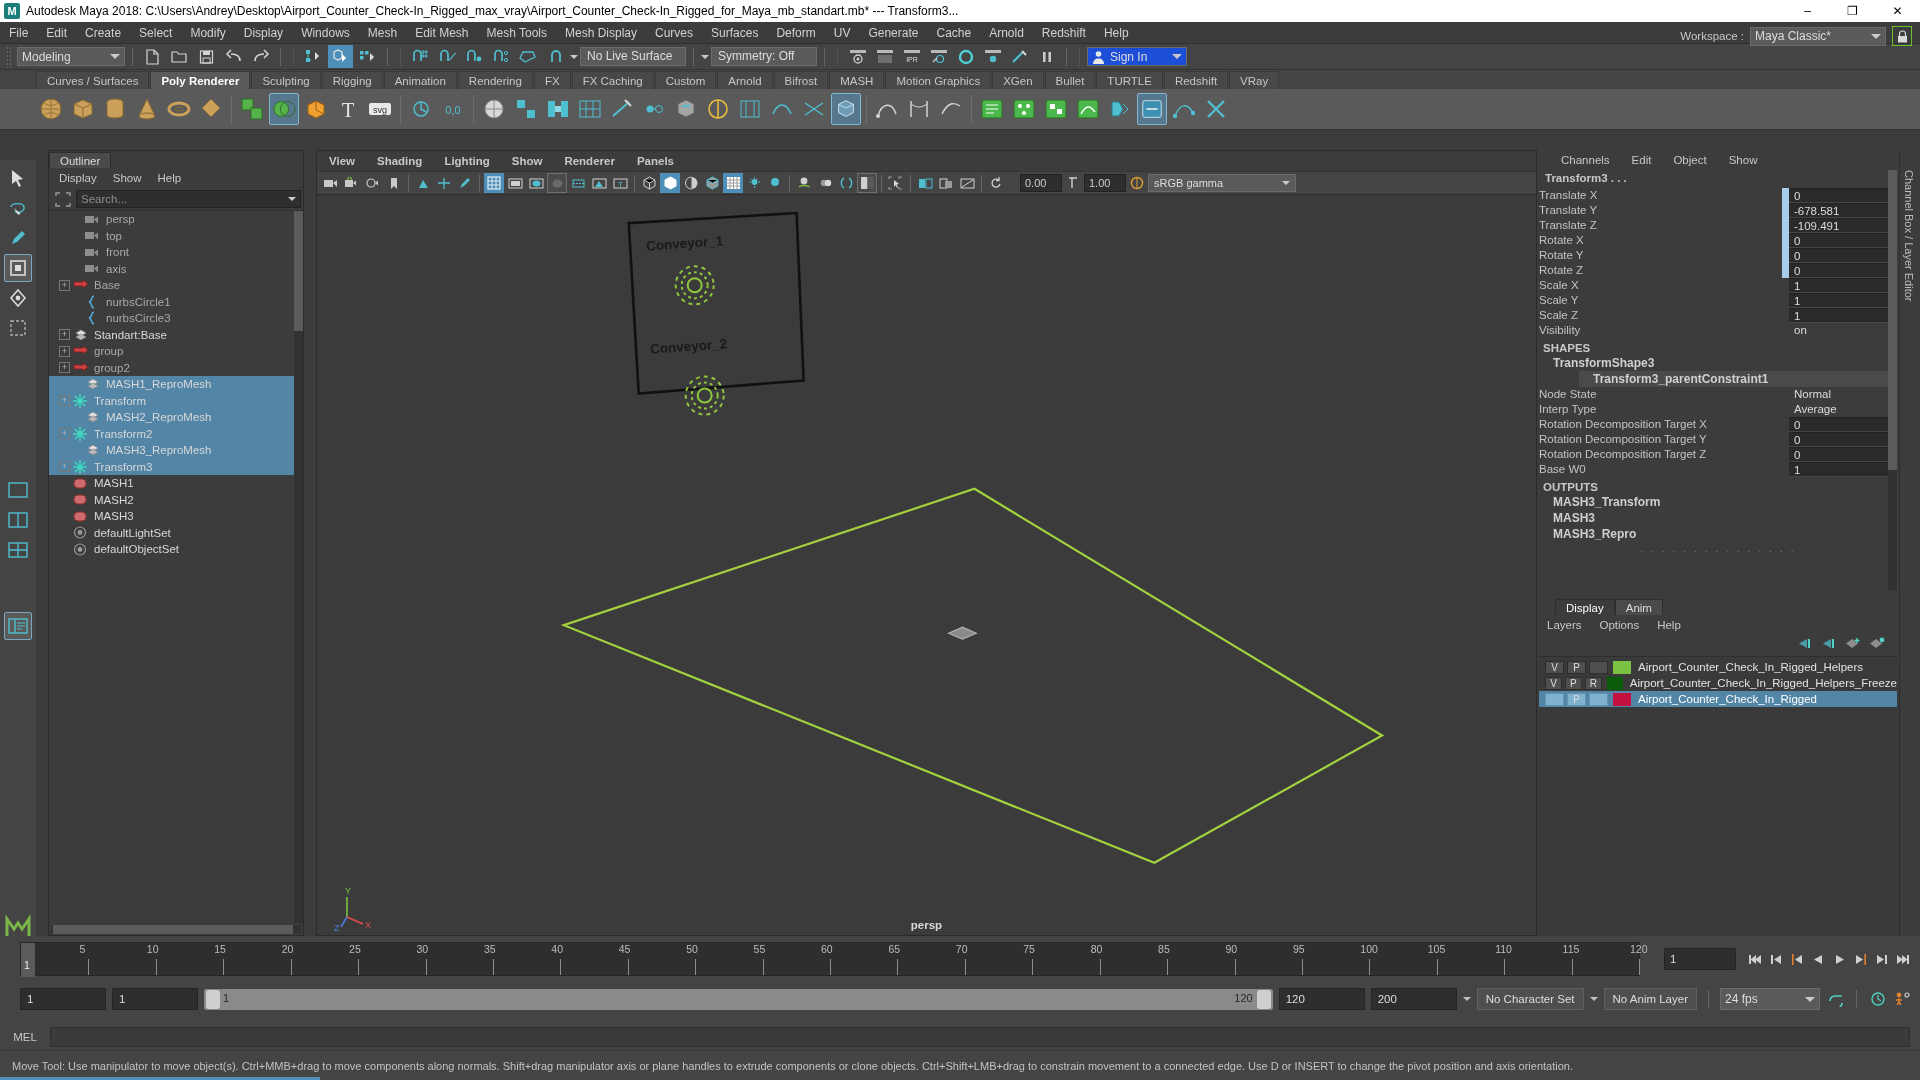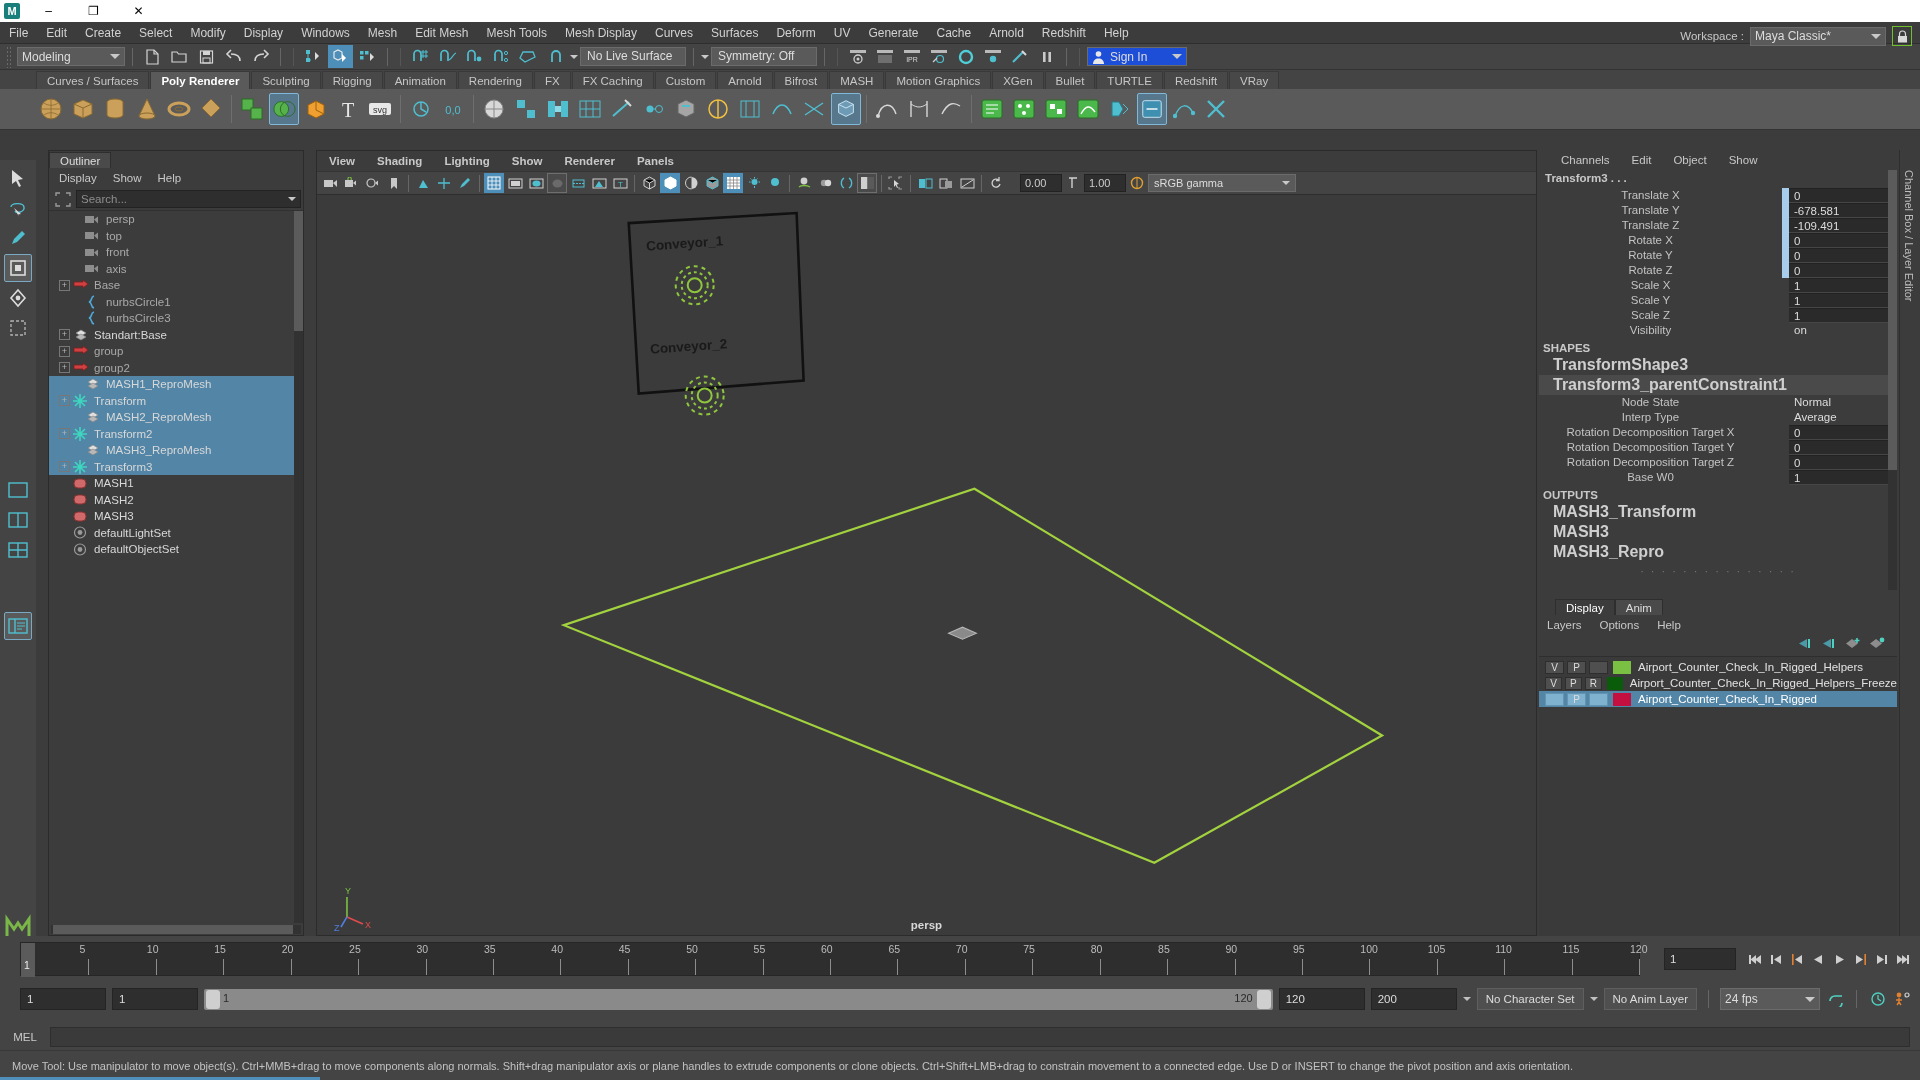--- a/index.html
+++ b/index.html
@@ -174,31 +174,31 @@
   
   .channelbox {
     position: absolute; right: 23px; top: 150px; width: 358px; height: 440px;
     background: #3c3c3c; display: flex; flex-direction: column;
   }
   .cb-menu { height: 19px; display: flex; align-items: center; gap: 22px; padding-left: 22px; }
   .cb-menu span { font-size: 11.5px; color: #c8c8c8; }
   .cb-title { font-size: 11.5px; font-weight: bold; color: #c8c8c8; padding: 3px 0 4px 6px; }
   .cb-rows { display: flex; flex-direction: column; }
   .cb-row { height: 15px; display: flex; align-items: stretch; font-size: 11.5px; }
-  .cb-lbl { flex: 1; text-align: center; padding-right: 20px; color: #c3c3c3; line-height: 15px; }
+  .cb-lbl { flex: 1; text-align: left; padding-right: 20px; color: #c3c3c3; line-height: 15px; }
   .cb-chip { width: 7px; background: #a8cdea; }
   .cb-chip.none { background: transparent; }
   .cb-val {
     width: 108px; background: #2a2a2a; border-top: 1px solid #222;
     border-bottom: 1px solid #464646; color: #dcdcdc; padding-left: 5px; line-height: 14px;
   }
   .cb-val.plain { background: transparent; border: none; color: #dcdcdc; padding-left: 5px; }
   .cb-sect { font-size: 11.5px; font-weight: bold; color: #c8c8c8; padding: 4px 0 1px 4px; }
-  .cb-node { font-size: 16px; font-weight: bold; color: #cfcfcf; padding: 1px 18px 1px 14px; }
-  .cb-node.hl { background: #4a4a4a; }
+  .cb-node { font-size: 12px; font-weight: bold; color: #cfcfcf; padding: 1px 18px 1px 14px; }
+  .cb-node.hl { background: #4a4a4a; margin-left: 40px; }
   .cb-dots { text-align:center; color:#777; font-size: 11px; letter-spacing:2px; padding-top:3px;}
   .cb-scroll { position: absolute; right: 0; top: 20px; width: 9px; bottom: 0; background: #323232; }
   .cb-scroll .thumb { position:absolute; top: 0; width: 9px; height: 300px; background: #5b5b5b; }
 
   
   .layereditor {
     position: absolute; right: 23px; top: 598px; width: 358px; height: 338px;
     background: #3c3c3c; display: flex; flex-direction: column;
   }
   .le-tabs { height: 17px; display: flex; align-items: flex-end; padding-left: 16px; }
@@ -279,20 +279,21 @@
   .helptext { font-size: 11px; color: #c2c2c2; padding-left: 12px; white-space: nowrap; }
   .progressbar { position: absolute; left: 0; bottom: 0; width: 320px; height: 3px; background: #4f8fba; }
 </style>
 </head>
 <body>
 
 <div class="app">
 
   <div class="titlebar">
     <div class="logo">M</div>
+    <div class="ttext">Autodesk Maya 2018: C:\Users\Andrey\Desktop\Airport_Counter_Check-In_Rigged_max_vray\Airport_Counter_Check-In_Rigged_for_Maya_mb_standart.mb*  ---  Transform3...</div>
     <div class="winbtns">
       <div class="winbtn">–</div>
       <div class="winbtn">❐</div>
       <div class="winbtn close">✕</div>
     </div>
   </div>
 
   <div class="menubar" id="menubar">
       <div class="mi">File</div>
       <div class="mi">Edit</div>

